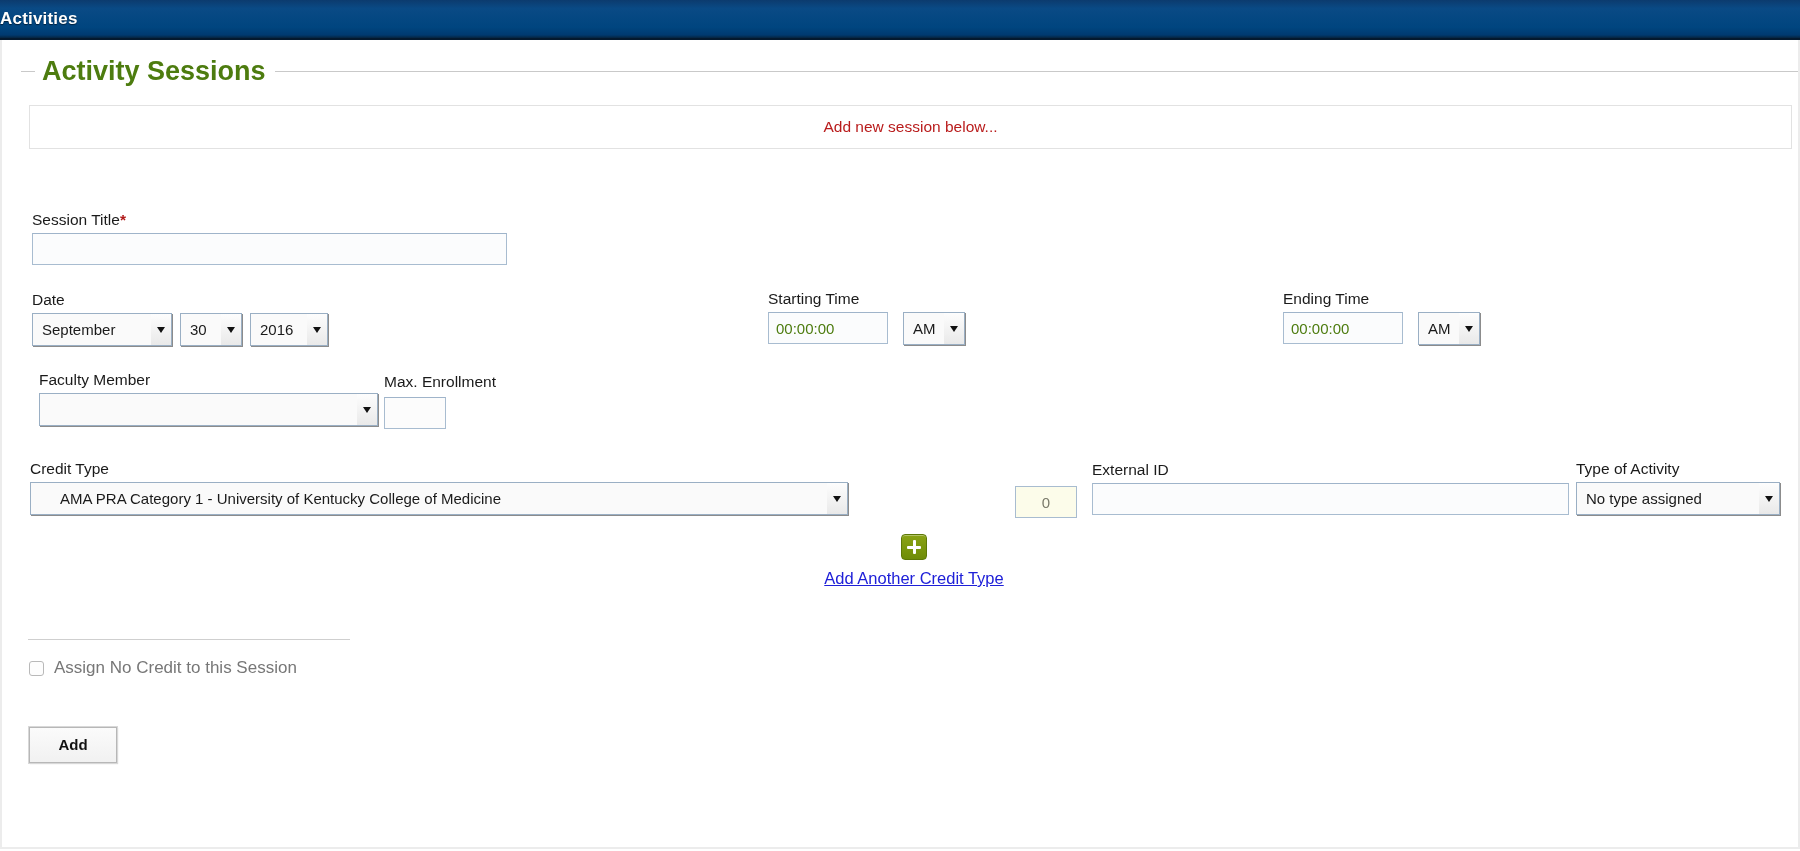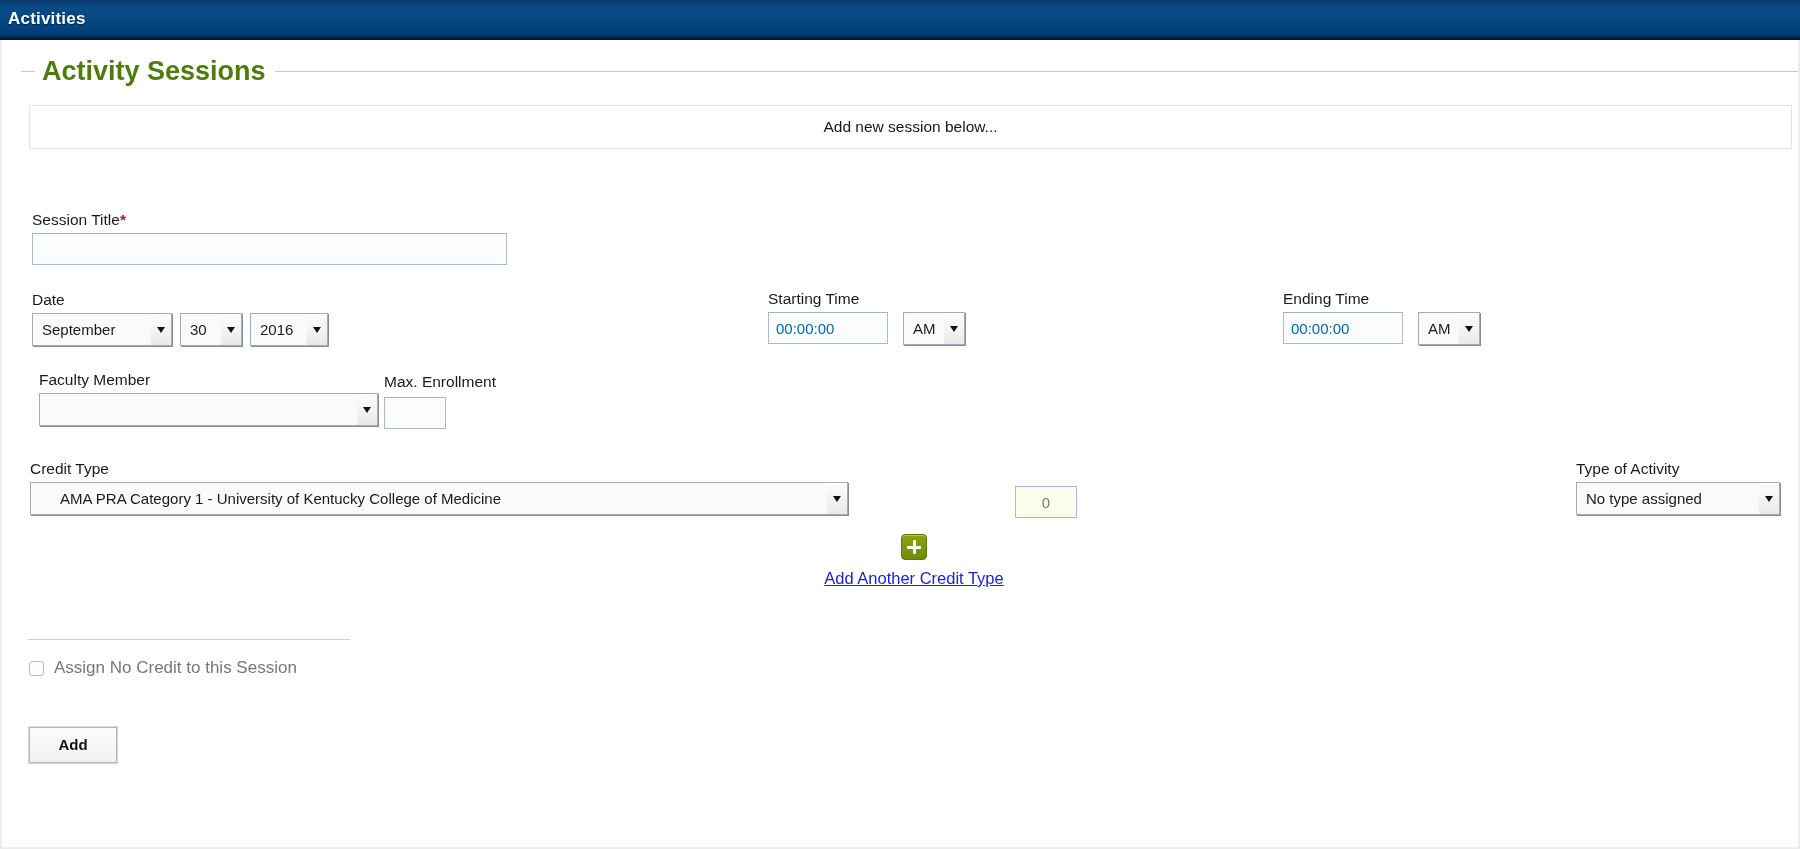--- a/index.html
+++ b/index.html
@@ -19,21 +19,21 @@
   }
 
   
   .appbar {
     height: 40px;
     background: linear-gradient(to bottom, #0c3b6e 0%, #0a4a85 22%, #00457f 72%, #003a70 92%, #06243f 100%);
     border-bottom: 2px solid #04192e;
     display: flex;
     align-items: center;
     box-sizing: border-box;
-    padding-left: 8px;
+    padding-left: 0;
   }
   .appbar-title {
     color: #ffffff;
     font-size: 17px;
     font-weight: bold;
     letter-spacing: .2px;
     text-shadow: 0 1px 1px rgba(0,0,0,.55);
   }
 
   
@@ -80,21 +80,21 @@
 
   
   .sessions-box {
     margin: 20px 6px 0 27px;
     border: 1px solid #e2e2e2;
     background: #ffffff;
     height: 42px;
     line-height: 42px;
     text-align: center;
     font-size: 15.5px;
-    color: #0f172a;
+    color: #b91c1c;
   }
 
   
   .form {
     padding: 0 0 0 30px;
   }
   .field-label {
     font-size: 15.5px;
     color: #1a1a1a;
     line-height: 1.1;
@@ -103,21 +103,21 @@
   }
   .req { color: #b01818; font-weight: bold; }
 
   .row { position: relative; }
 
   
   input.txt {
     box-sizing: border-box;
     font-family: "Liberation Sans", sans-serif;
     font-size: 15px;
-    color: #0369a1;
+    color: #4d7c0f;
     background: #fbfcfd;
     border: 1px solid #a8bcd0;
     border-top-color: #9fb4ca;
     height: 32px;
     padding: 2px 7px;
     outline: none;
   }
   input.txt.small { background:#fcfcfc; }
   input.txt.credit {
     background: #fcfcea;
@@ -324,20 +324,24 @@
           <div class="sel wide" style="width:818px;padding-left:20px;">
             <span class="sel-val">AMA PRA Category 1 - University of Kentucky College of Medicine</span>
             <span class="sel-arrow"></span>
           </div>
         </div>
 
         <div style="position:absolute; left:983px; top:26px;">
           <input class="txt credit" type="text" value="0" style="">
         </div>
 
+        <div style="position:absolute; left:1060px; top:1px;">
+          <div class="field-label">External ID</div>
+          <input class="txt" type="text" style="width: 477px;" value="">
+        </div>
 
         <div style="position:absolute; left:1544px; top:0;">
           <div class="field-label">Type of Activity</div>
           <div class="sel" style="width:204px;">
             <span class="sel-val">No type assigned</span>
             <span class="sel-arrow"></span>
           </div>
         </div>
       </div>
 

